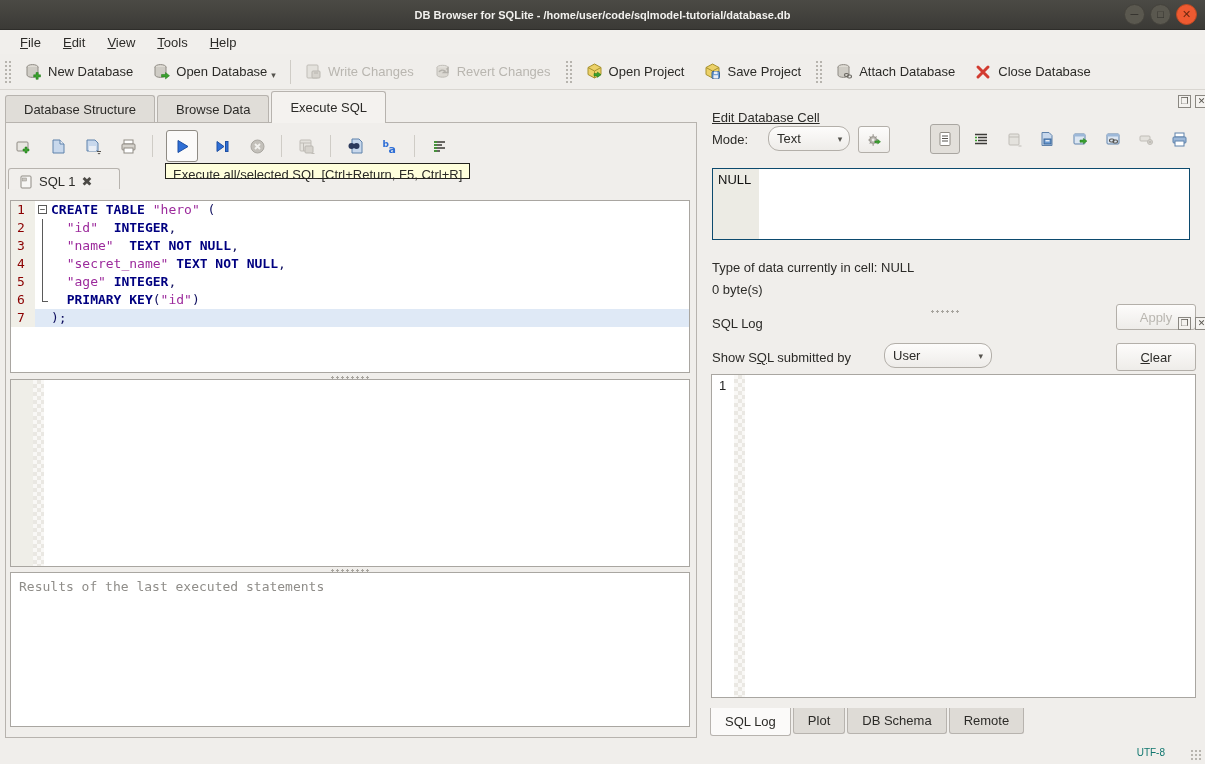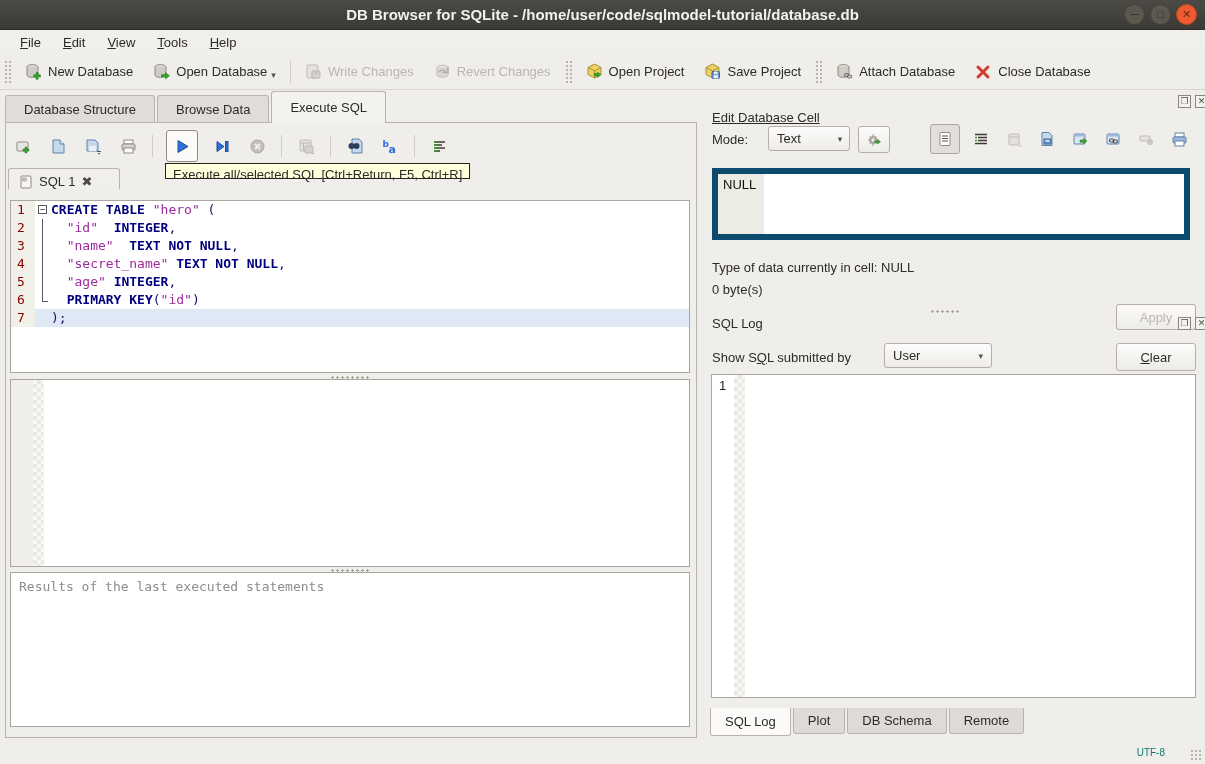--- a/index.html
+++ b/index.html
@@ -6,21 +6,21 @@
   html,body { background:#d8d6d2; }
   #app {
     position:relative; width:1205px; height:764px; overflow:hidden;
     background:#f0eeeb; font-family:"Liberation Sans","DejaVu Sans",sans-serif;
     font-size:13px; color:#2c2b28;
   }
   
   .titlebar { position:absolute; left:0; top:0; width:1205px; height:30px;
     background:linear-gradient(#4b4a45,#3b3a36); border-bottom:1px solid #2e2d2a;
     display:flex; align-items:center; justify-content:center; }
-  .titlebar .title { color:#f2f1ee; font-weight:bold; font-size:15px; }
+  .titlebar .title { color:#f2f1ee; font-weight:bold; font-size:11px; }
   .winbtns { position:absolute; right:8px; top:4px; display:flex; gap:5px; align-items:center; }
   .winbtn { width:21px; height:21px; border-radius:50%; background:#5a584f; border:1px solid #44423c;
     color:#2d2c28; font-size:11px; line-height:19px; text-align:center; cursor:pointer; }
   .winbtn.close { background:#ee5a31; border-color:#c04a22; color:#6e2810; font-weight:bold; }
   
   .menubar { position:absolute; left:0; top:30px; width:1205px; height:24px;
     background:#f1efec; display:flex; align-items:center; padding-left:10px; gap:2px;text-align:center; }
   .menu-item { padding:2px 10px; }
   .menu-item u { text-decoration:underline; }
   
@@ -81,32 +81,32 @@
     background-size:8px 8px; }
   .results-pane { position:absolute; left:10px; top:572px; width:680px; height:155px;
     background:#fff; border:1px solid #a9a6a1; padding:6px 8px;
     font-family:"DejaVu Sans Mono","Liberation Mono",monospace; font-size:13px; color:#8f8d89; }
   
   .dock-title { position:absolute; font-size:13px; color:#2c2b28; }
   .dock-btns { position:absolute; display:flex; gap:4px; }
   .dockbtn { width:13px; height:13px; border:1px solid #8a8781; color:#55524c; font-size:9px;
     line-height:11px; text-align:center; background:#f4f2ef; cursor:pointer; }
   .combo { display:inline-flex; align-items:center; justify-content:space-between;
-    background:linear-gradient(#fdfcfb,#eeece9); border:1px solid #b3afa9; border-radius:3px;
+    background:linear-gradient(#fdfcfb,#eeece9); border:1px solid #b3afa9; border-radius:11px;
     padding:4px 8px; cursor:pointer;gap:27px; }
   .combo .arr { font-size:9px; color:#55534e; margin-left:10px; }
   .pbtn { display:inline-flex; align-items:center; justify-content:center;
     background:linear-gradient(#fdfcfb,#eeece9); border:1px solid #b3afa9; border-radius:3px;
     padding:4px 8px; cursor:pointer; }
   .pbtn.disabled { color:#b9b6b0;margin-top:39px; }
   .iconbtn { width:24px; height:24px; display:flex; align-items:center; justify-content:center; cursor:pointer; }
   .iconbtn.activebox { width:30px; height:30px; border:1px solid #a9a6a1; border-radius:3px;
     background:#e2dfda; }
   .cellbox { position:absolute; left:712px; top:168px; width:478px; height:72px;
-    background:#f9a8d4; border:6px solid #0c4a6e; display:flex; }
+    background:#f9a8d4; border:1px solid #0c4a6e; display:flex; }
   .cellbox .gut { width:46px; background:#ecebe4; padding:3px 0 0 5px; color:#111; }
   .logbox { position:absolute; left:711px; top:374px; width:485px; height:324px;
     background:#fff; border:1px solid #a9a6a1; display:flex; }
   .logbox .gut { width:22px; padding:3px 0 0 7px; color:#222;
     font-family:"Liberation Sans",sans-serif; }
   
   .bot-tabs { position:absolute; left:710px; top:708px; display:flex; align-items:flex-start; }
   .btab { padding:5px 14px; background:#dedbd6; border:1px solid #b7b3ae; border-radius:0 0 3px 3px;
     border-top:none; margin-right:2px; cursor:pointer; }
   .btab.active { background:#fbfaf9; padding:6px 14px; }

